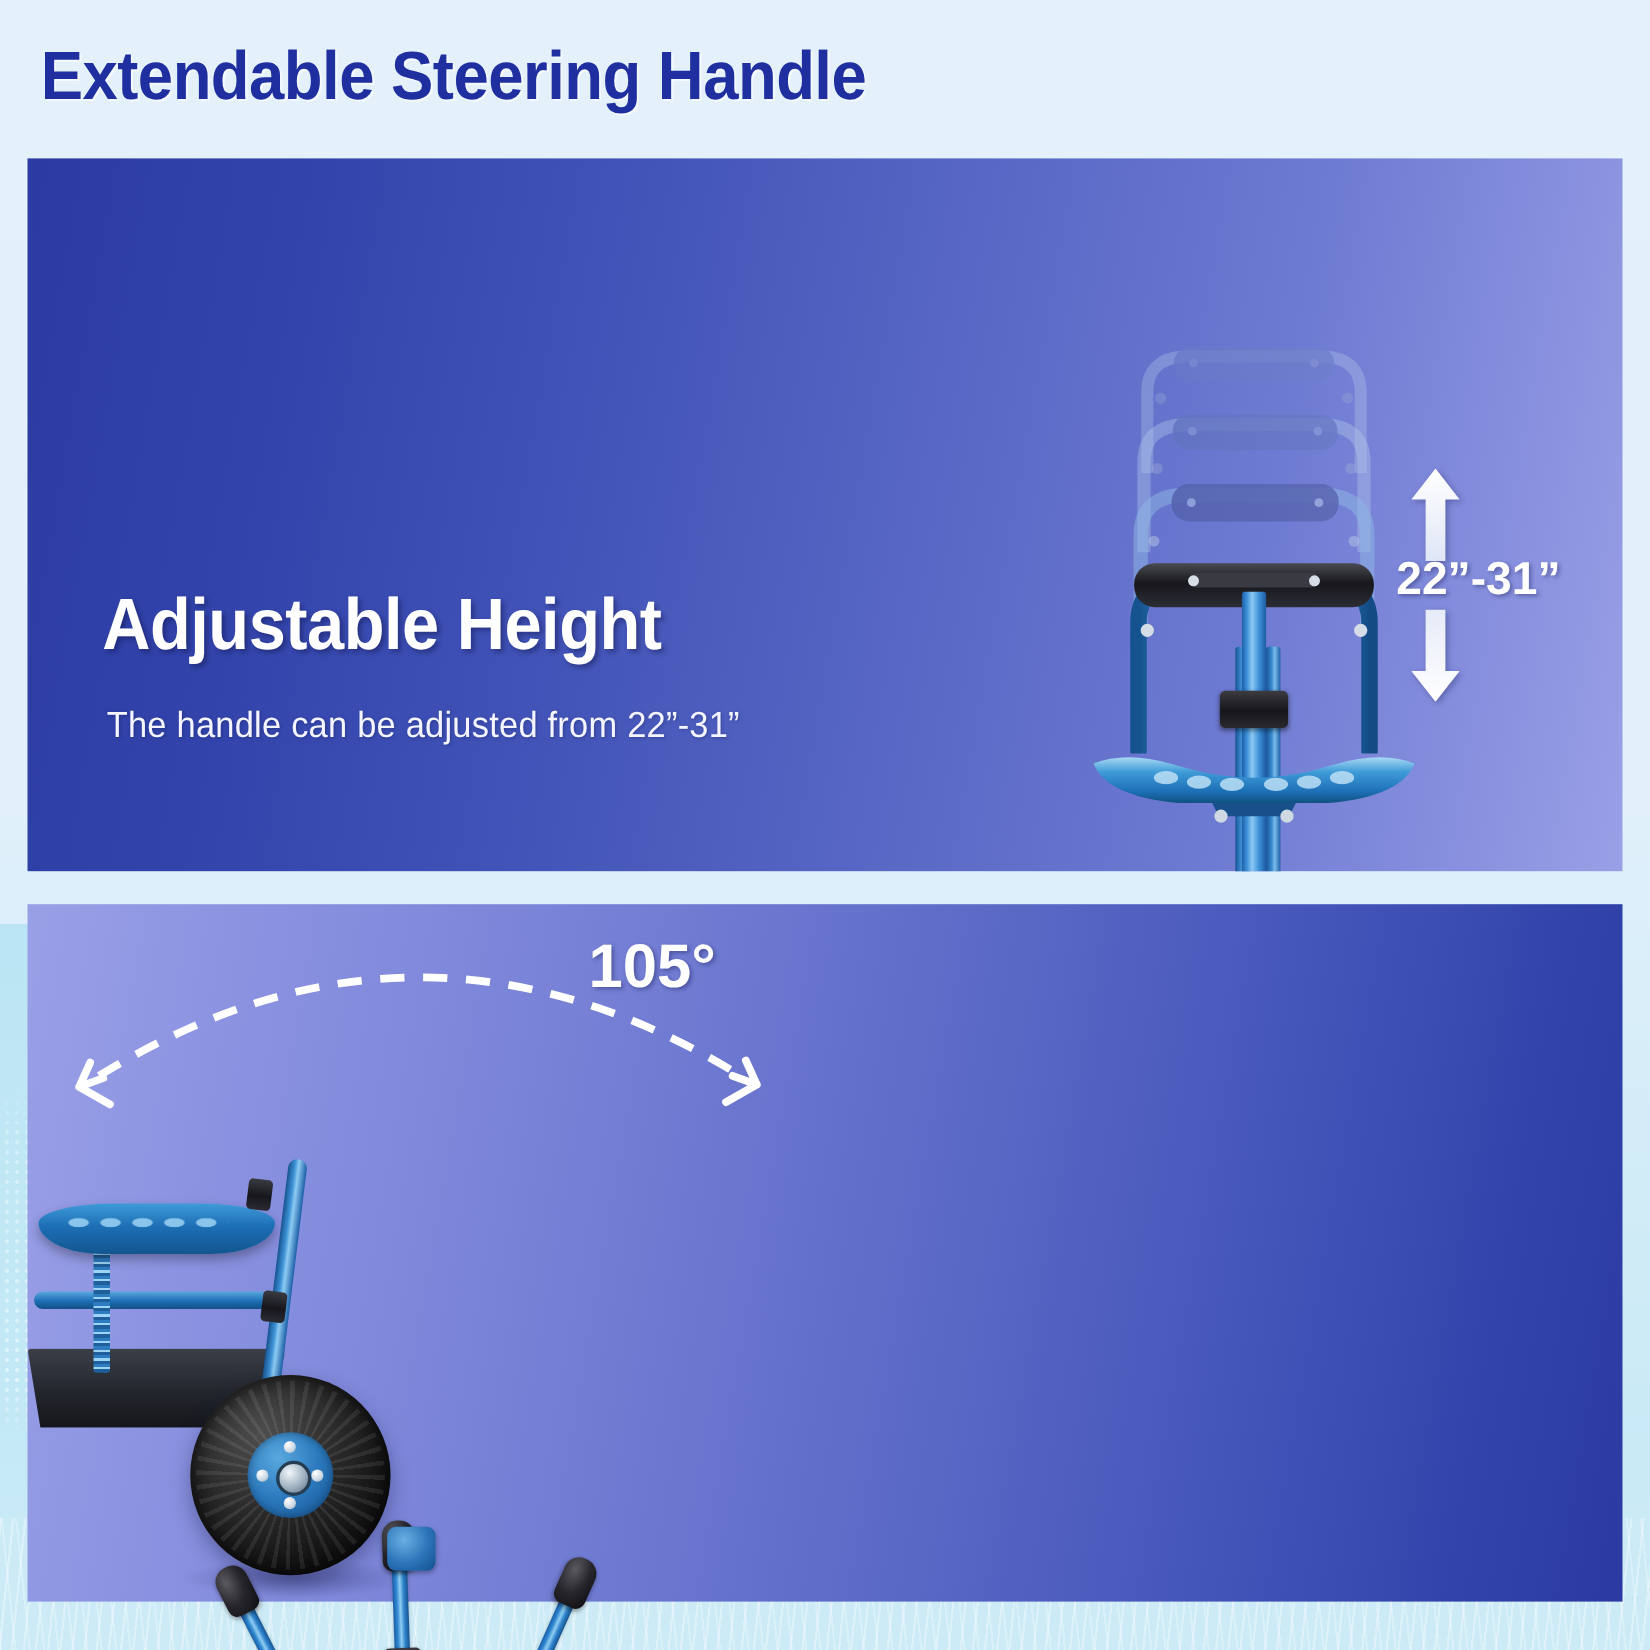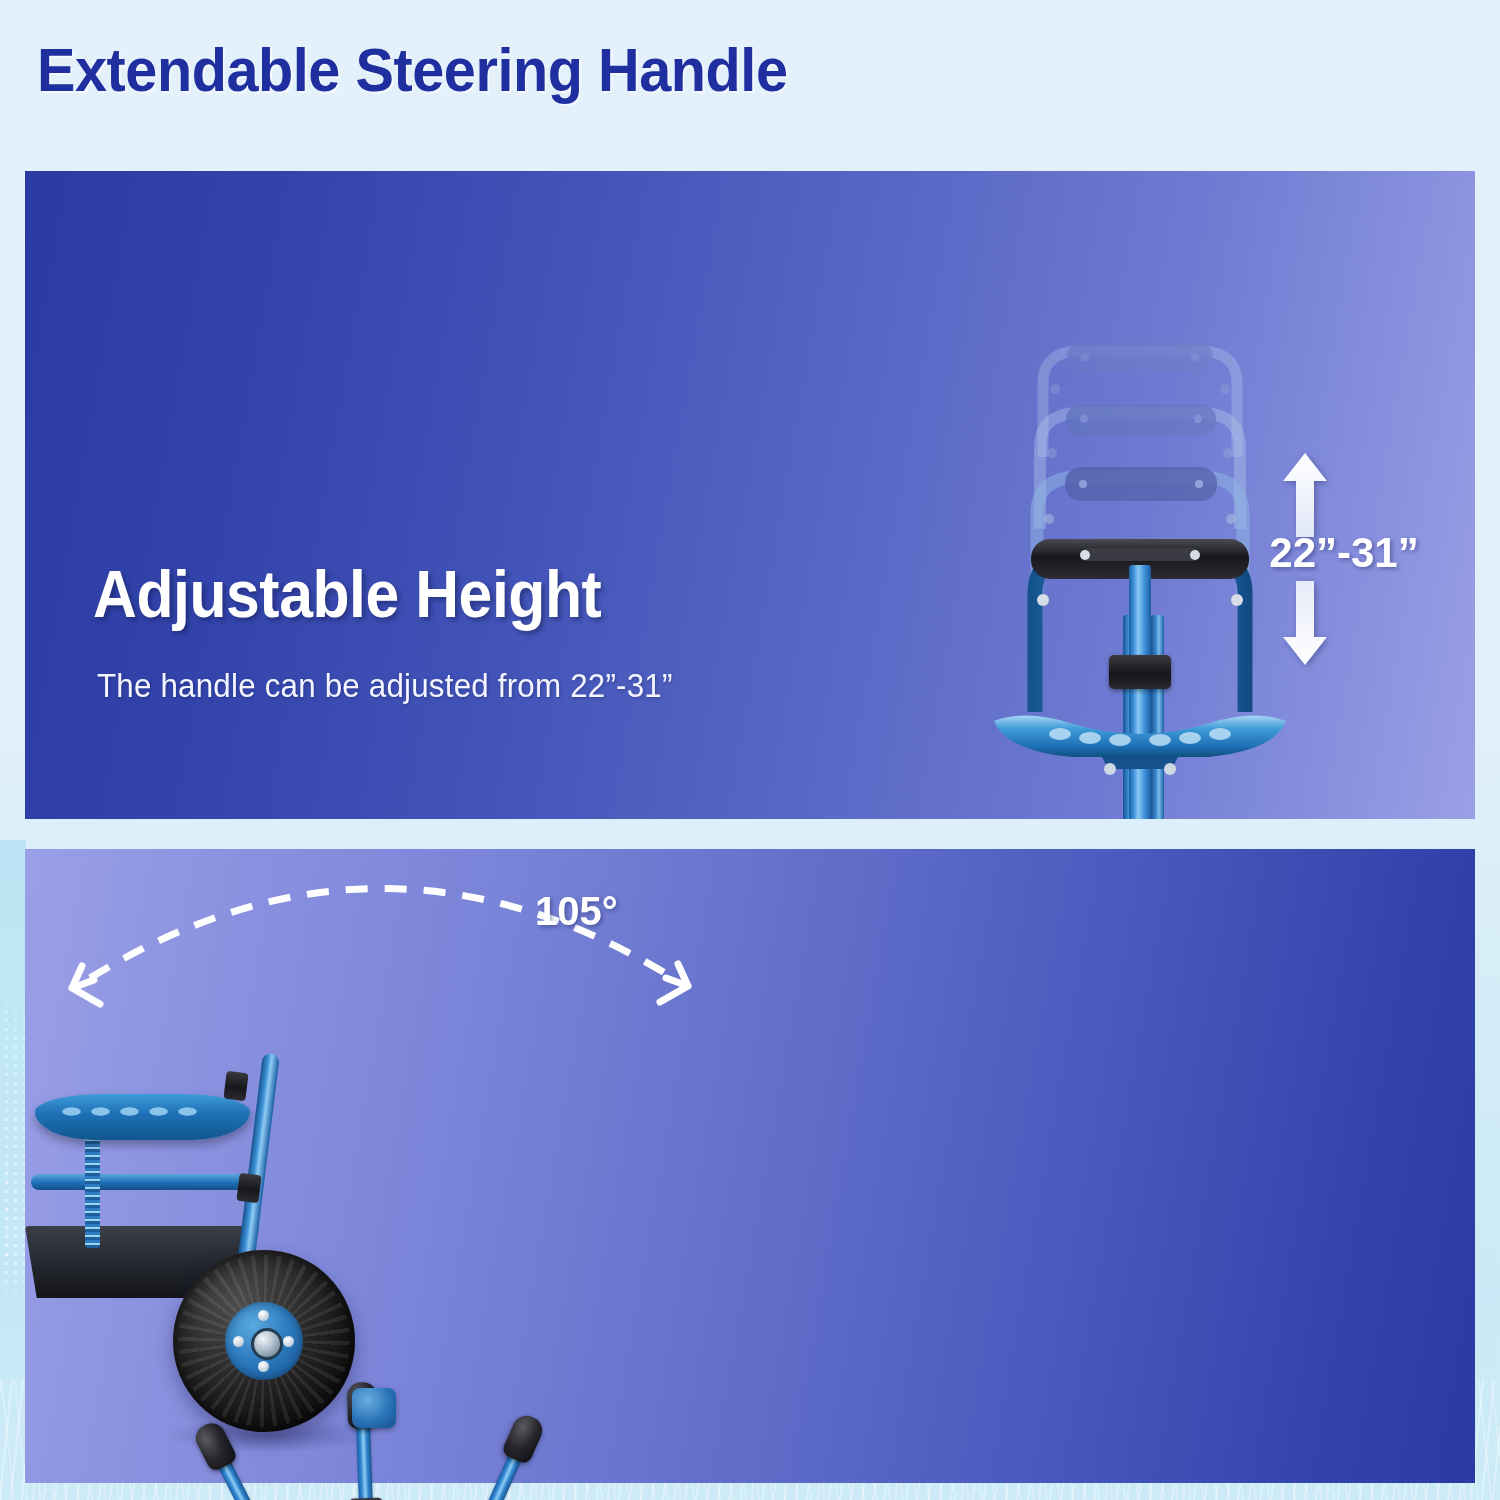--- a/index.html
+++ b/index.html
@@ -58,21 +58,20 @@
     transform: scaleX(0.93);
     transform-origin: left center;
     white-space: nowrap;
     text-shadow: 2px 2px 0 rgba(255,255,255,0.55);
   }
 
   
   .panel {
     position: absolute;
     overflow: hidden;
-    margin-top: 27px;
   }
   #panel-top {
     left: 25px; top: 144px; width: 1450px; height: 648px;
     background: linear-gradient(100deg,
         #2b3ba3 0%, #3244ab 16%, #4254b8 36%,
         #5a69c6 58%, #6e7bd2 76%, #8b93e0 92%, #9aa0e6 100%);
   }
   #panel-bottom {
     left: 25px; top: 822px; width: 1450px; height: 634px;
     background: linear-gradient(100deg,
@@ -125,22 +124,22 @@
     white-space: nowrap;
   }
 
   
   #arc-callout {
     position: absolute; left: 60px; top: 828px;
     width: 640px; height: 200px;
     pointer-events: none;
   }
   #arc-label {
-    position: absolute; left: 535px; top: 889px;
-    font-size: 40px; font-weight: 700; color: #ffffff;
+    position: absolute; left: 535px; top: 845px;
+    font-size: 56px; font-weight: 700; color: #ffffff;
     text-shadow: 2px 2px 4px rgba(20,25,80,.4);
     white-space: nowrap;
   }
 
   
   #art-top {
     position: absolute; left: 905px; top: 144px;
     width: 420px; height: 648px;
   }
   .ghost-handle, .solid-handle {

